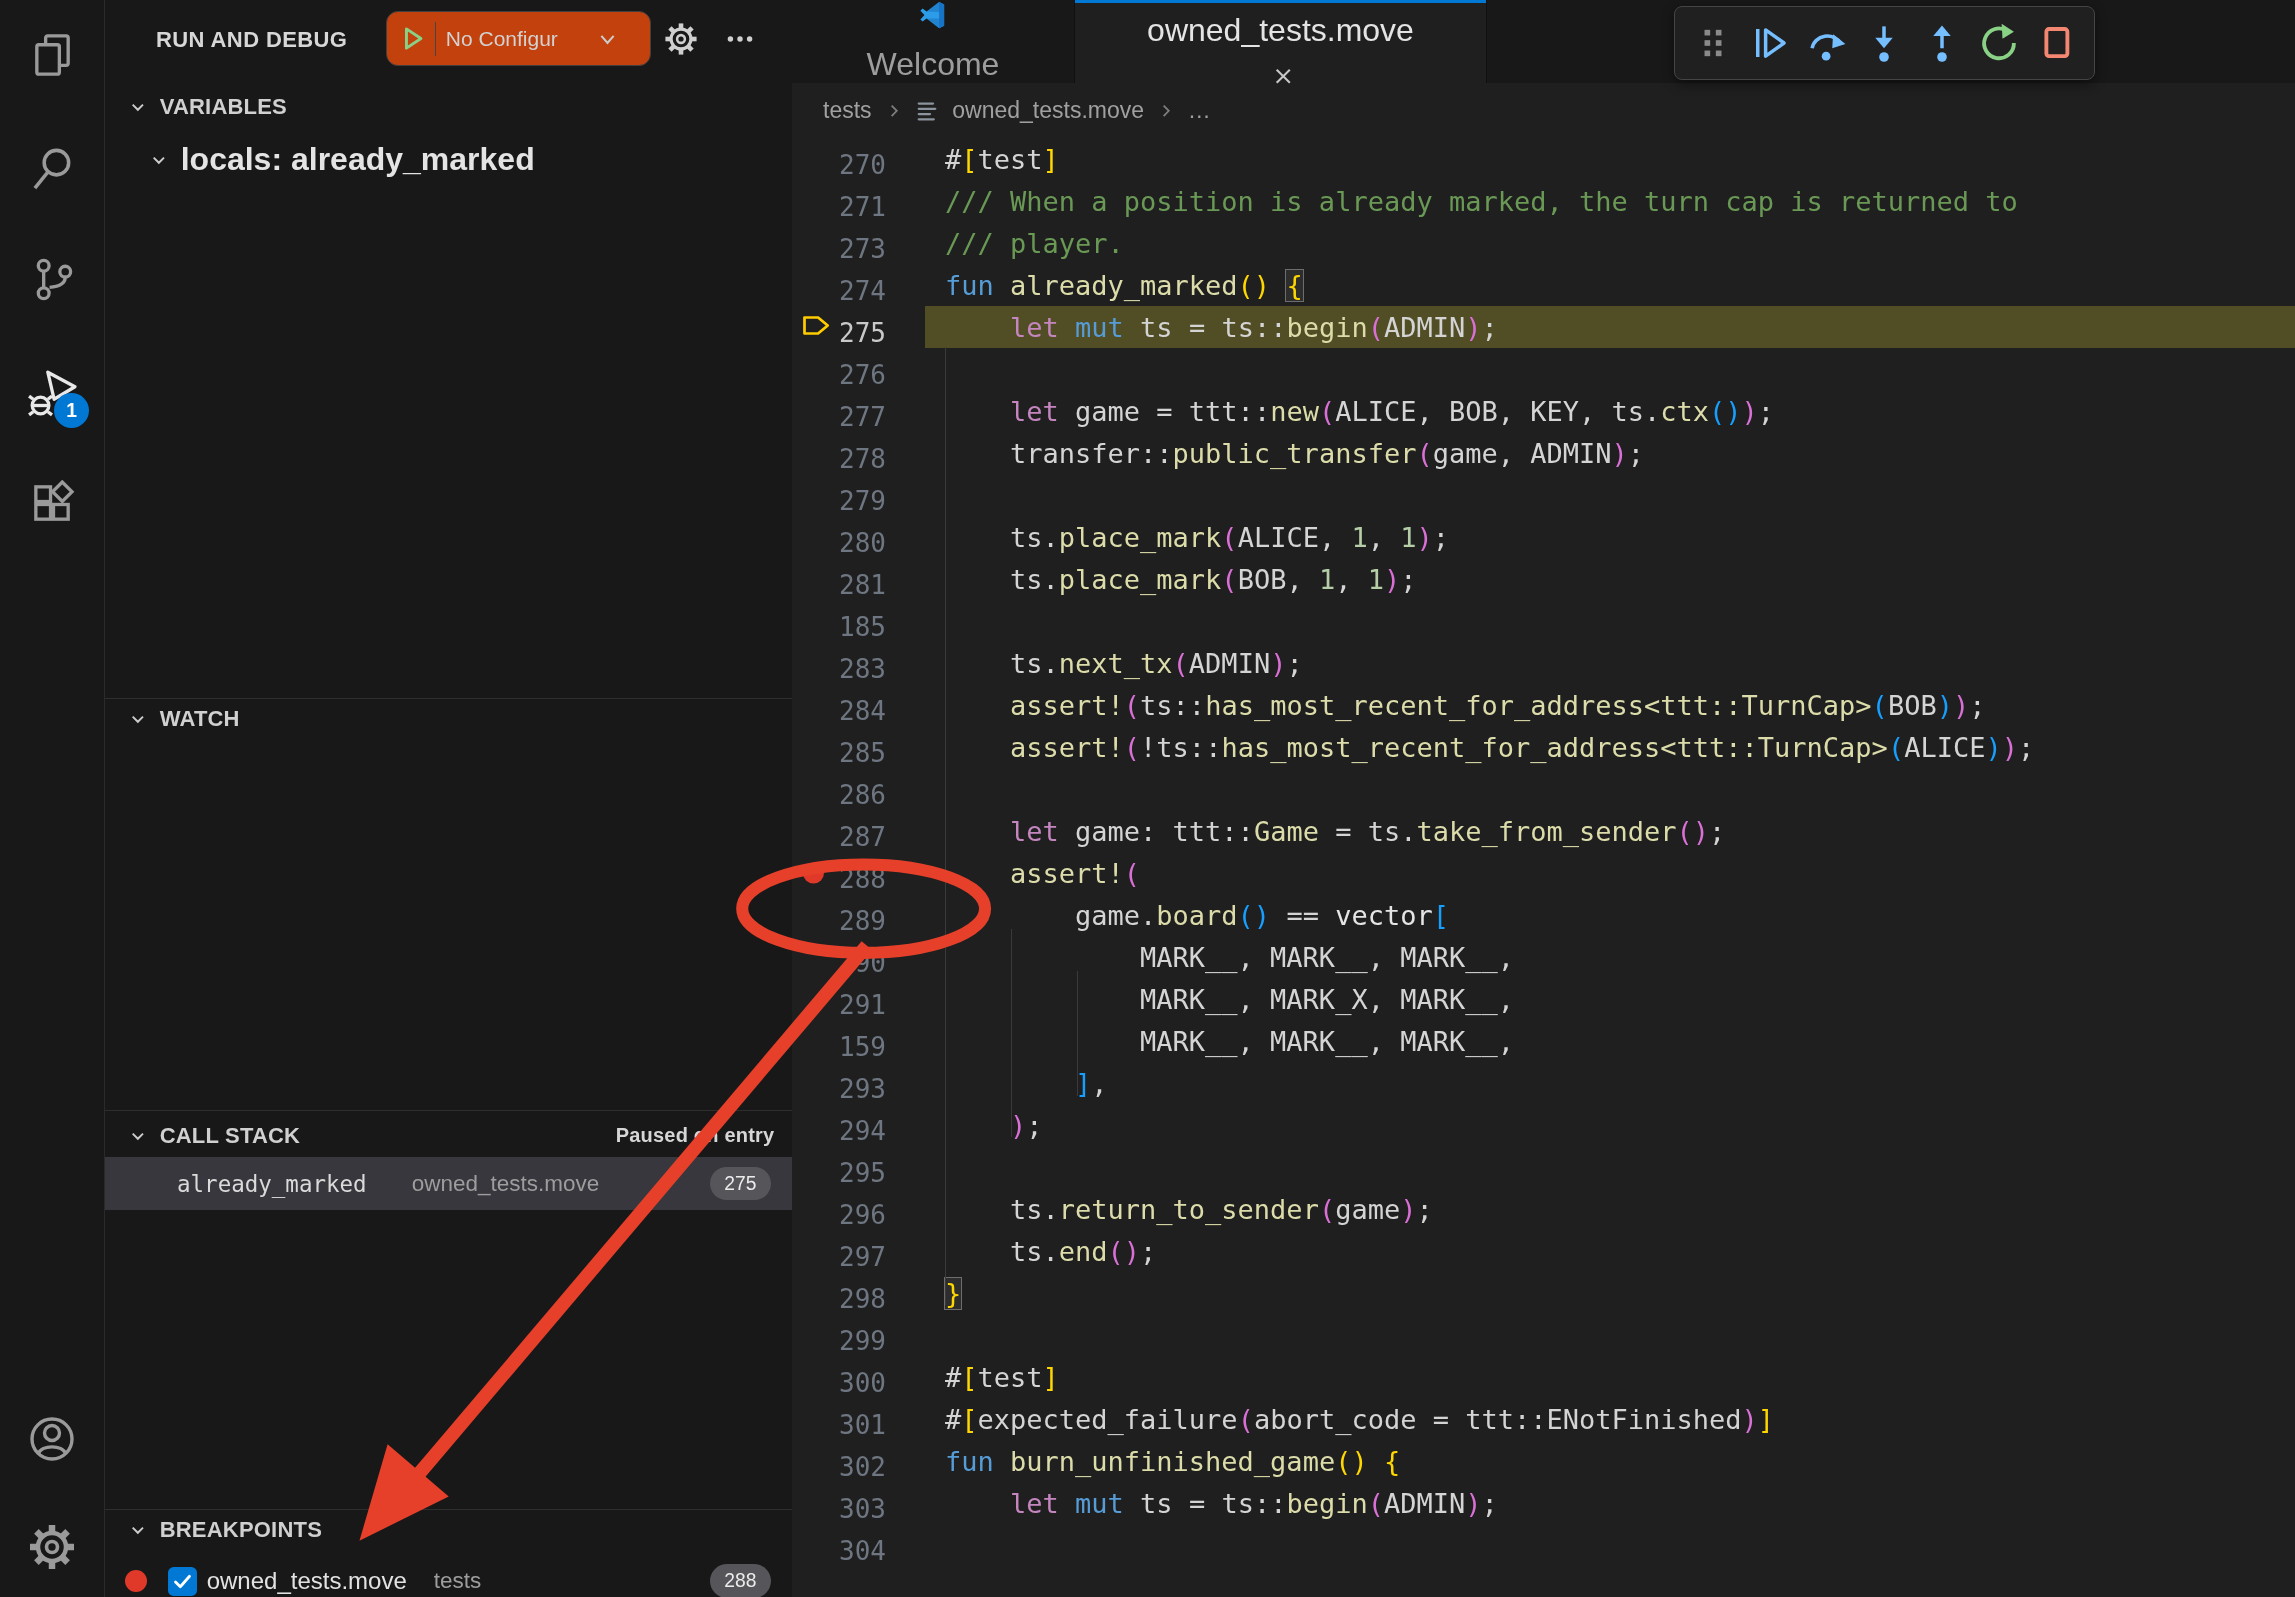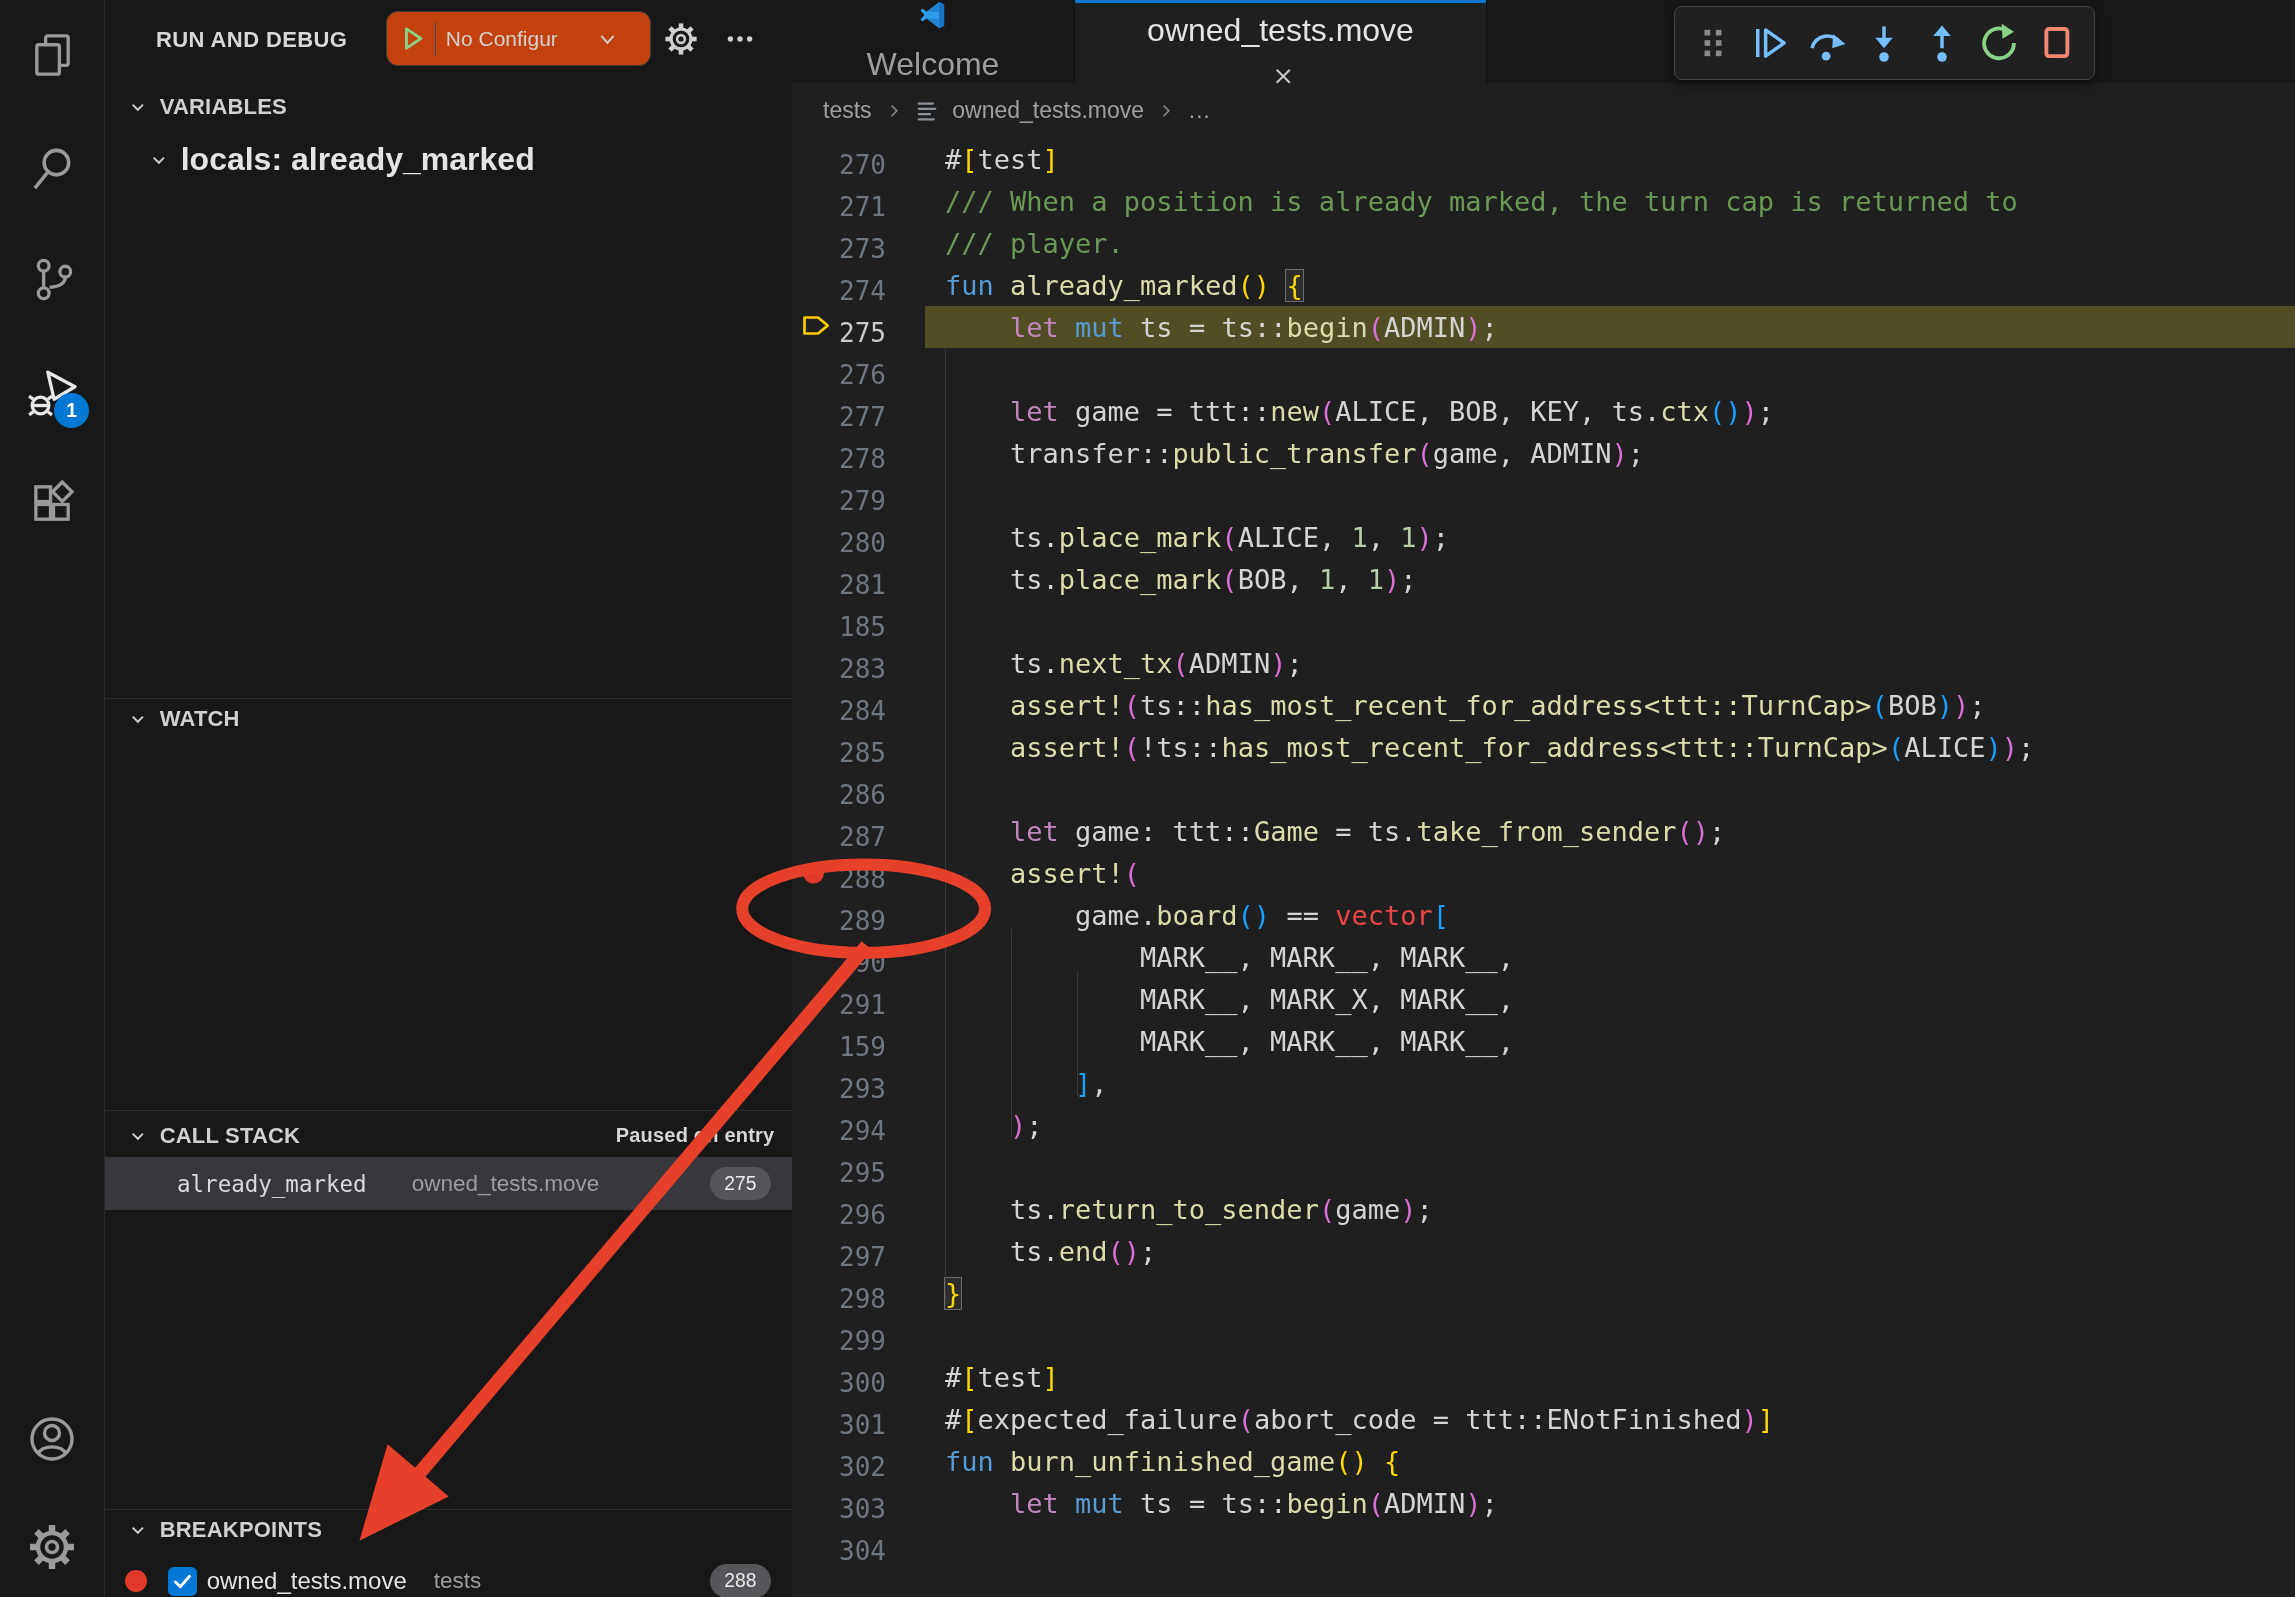--- a/index.html
+++ b/index.html
@@ -50,21 +50,21 @@
   .crow{display:flex;height:42px;align-items:center;}
   .gut{width:133px;flex:none;position:relative;height:100%;display:flex;align-items:flex-end;justify-content:flex-end;box-sizing:border-box;padding-right:39px;}
   .ln{font-family:"DejaVu Sans Mono",monospace;font-size:26px;color:#6e7681;}
   .crow.cur .ln{color:#c9c9c9;}
   .ctext{flex:1;height:100%;display:flex;align-items:center;padding-left:20px;white-space:pre;
     font-family:"DejaVu Sans Mono",monospace;font-size:27px;color:#d4d4d4;}
   .crow.cur .ctext{background:#514d24;}
   .gut-dot{position:absolute;left:11.3px;top:50%;transform:translateY(-50%);width:21px;height:21px;border-radius:50%;background:#e0392a;}
   .gut-arrow{position:absolute;left:9.7px;top:50%;transform:translateY(-50%);}
   .tk-fg{color:#d4d4d4}.tk-kw{color:#569cd6}.tk-ct{color:#c586c0}.tk-fn{color:#dcdcaa}
-  .tk-ty{color:#ef4444}.tk-nu{color:#b5cea8}.tk-cm{color:#6a9955}
+  .tk-ty{color:#e5e5e5}.tk-nu{color:#b5cea8}.tk-cm{color:#6a9955}
   .tk-b1{color:#ffd700}.tk-b2{color:#da70d6}.tk-b3{color:#179fff}
   .tk-b1m{color:#ffd700;outline:0.8px solid #6d6d6d;background:rgba(110,110,110,.18);}
   .guide{position:absolute;width:0.8px;background:#3a3a3a;}
 
   
   .debug-toolbar{position:absolute;left:1674px;top:6.4px;width:421px;height:74px;background:#202021;border:0.8px solid #454545;border-radius:8px;
     box-shadow:0 3.2px 11.3px rgba(0,0,0,.45);display:flex;align-items:center;justify-content:space-between;padding:0 13px;box-sizing:border-box;z-index:20;}
   .dt-btn{width:50px;height:50px;display:flex;align-items:center;justify-content:center;}
 
   .annotation{position:absolute;left:0;top:0;z-index:50;pointer-events:none;}

